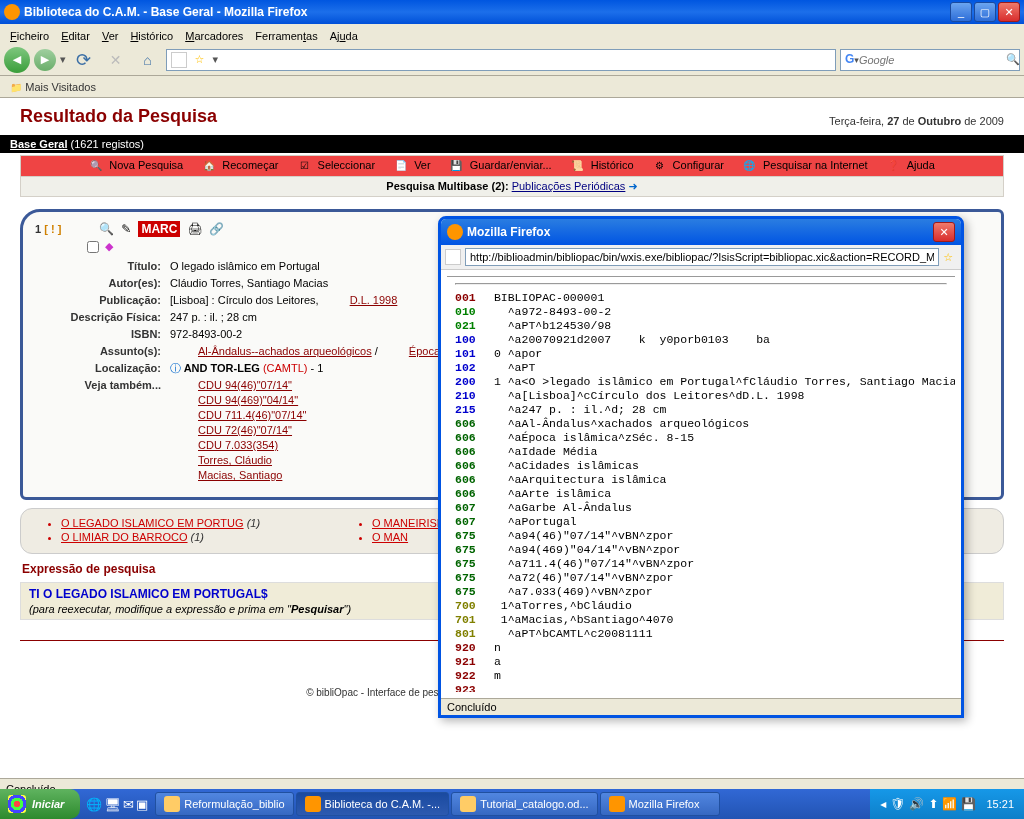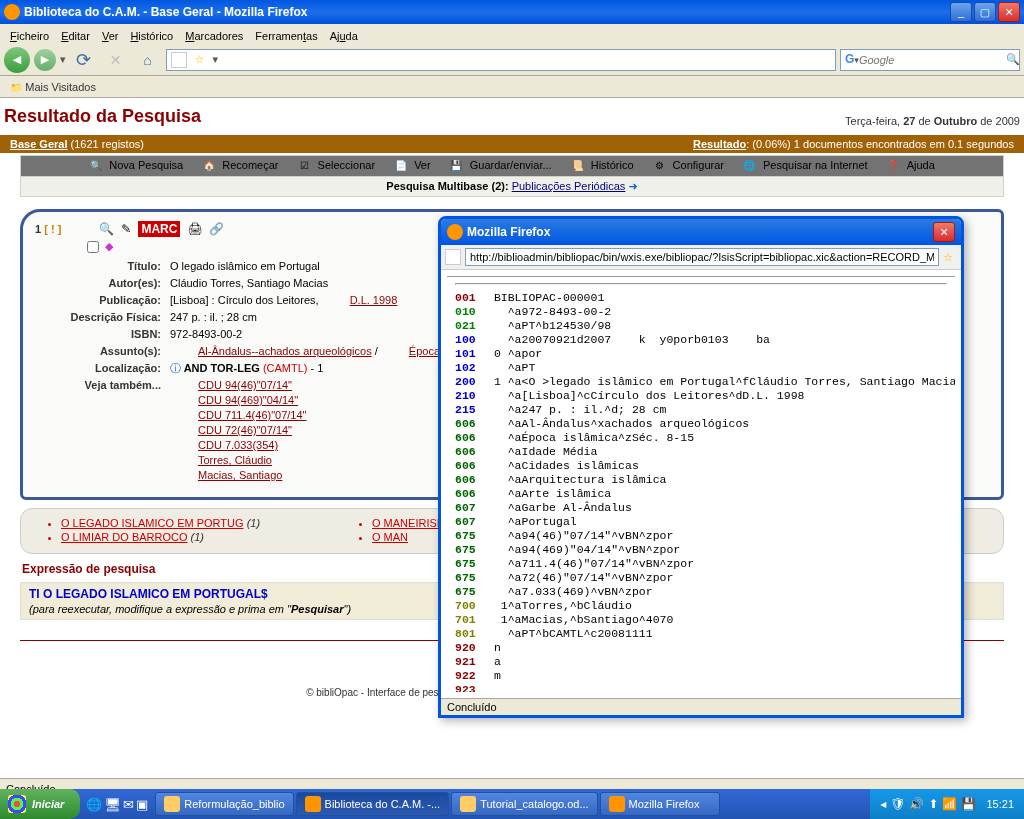--- a/index.html
+++ b/index.html
@@ -34,29 +34,29 @@
 .g-icon { width:16px; height:16px; display:inline-block; position:relative;}
 .g-icon::before { content:"G"; color:#4285f4; font-weight:bold; font-size:12px;}
 .search-mag { color:#555; padding:0 4px;}
 
 .bookmarks-bar { background: #ece9d8; height: 22px; display: flex; align-items: center; padding: 2px 6px; border-bottom:1px solid #aca899; }
 .bookmarks-bar .folder { color:#333; cursor:pointer; padding:2px 4px;}
 .bookmarks-bar .folder::before { content:"📁 "; font-size:10px;}
 
 
 .page-content { background: white; height: 680px; overflow: hidden; position: relative; }
-.result-header { padding: 8px 4px; display: flex; justify-content: space-between; align-items: flex-end; }
+.result-header { padding: 8px 20px; display: flex; justify-content: space-between; align-items: flex-end; }
 .result-title { color: #8b0000; font-size: 18px; font-weight: bold; }
 .result-date { color: #333; font-size: 11px; }
 .result-date b { font-weight: bold; }
 
-.blue-bar { background: #a16207; color: white; padding: 3px 10px; display: flex; justify-content: space-between; font-size: 11px; }
+.blue-bar { background: #000000; color: white; padding: 3px 10px; display: flex; justify-content: space-between; font-size: 11px; }
 .blue-bar a { color: #fff; text-decoration: underline; font-weight: bold; }
 
-.toolbar-row { background: #737373; border: 1px solid #d4d0c8; margin: 2px 20px 0; padding: 3px 6px; text-align: center; font-size: 11px; }
+.toolbar-row { background: #ef4444; border: 1px solid #d4d0c8; margin: 2px 20px 0; padding: 3px 6px; text-align: center; font-size: 11px; }
 .toolbar-row span { margin: 0 4px; cursor: pointer; }
 .toolbar-row .icn { display:inline-block; width:14px; height:14px; vertical-align:middle; margin-right:2px;}
 .i-novo::before{content:"🔍";font-size:10px;}
 .i-reco::before{content:"🏠";font-size:10px;}
 .i-sel::before{content:"☑";font-size:10px;}
 .i-ver::before{content:"📄";font-size:10px;}
 .i-save::before{content:"💾";font-size:10px;}
 .i-hist::before{content:"📜";font-size:10px;}
 .i-conf::before{content:"⚙";font-size:10px;}
 .i-net::before{content:"🌐";font-size:10px;}
@@ -179,21 +179,20 @@
 <div class="page-content">
   <div class="result-header">
     <div class="result-title">Resultado da Pesquisa</div>
     <div class="result-date">
       <span>Terça-feira, </span><b>27</b><span> de </span><b>Outubro</b><span> de 2009</span>
     </div>
   </div>
 
   <div class="blue-bar">
     <span><a>Base Geral</a><span> (1621 registos)</span></span>
-    <span class="right"><a>Resultado</a><span>: (0.06%) 1 documentos encontrados em 0.1 segundos</span></span>
   </div>
 
   <div class="toolbar-row">
     <span><span class="icn i-novo"></span><span>Nova Pesquisa</span></span>
     <span><span class="icn i-reco"></span><span>Recomeçar</span></span>
     <span><span class="icn i-sel"></span><span>Seleccionar</span></span>
     <span><span class="icn i-ver"></span><span>Ver</span></span>
     <span><span class="icn i-save"></span><span>Guardar/enviar...</span></span>
     <span><span class="icn i-hist"></span><span>Histórico</span></span>
     <span><span class="icn i-conf"></span><span>Configurar</span></span>

